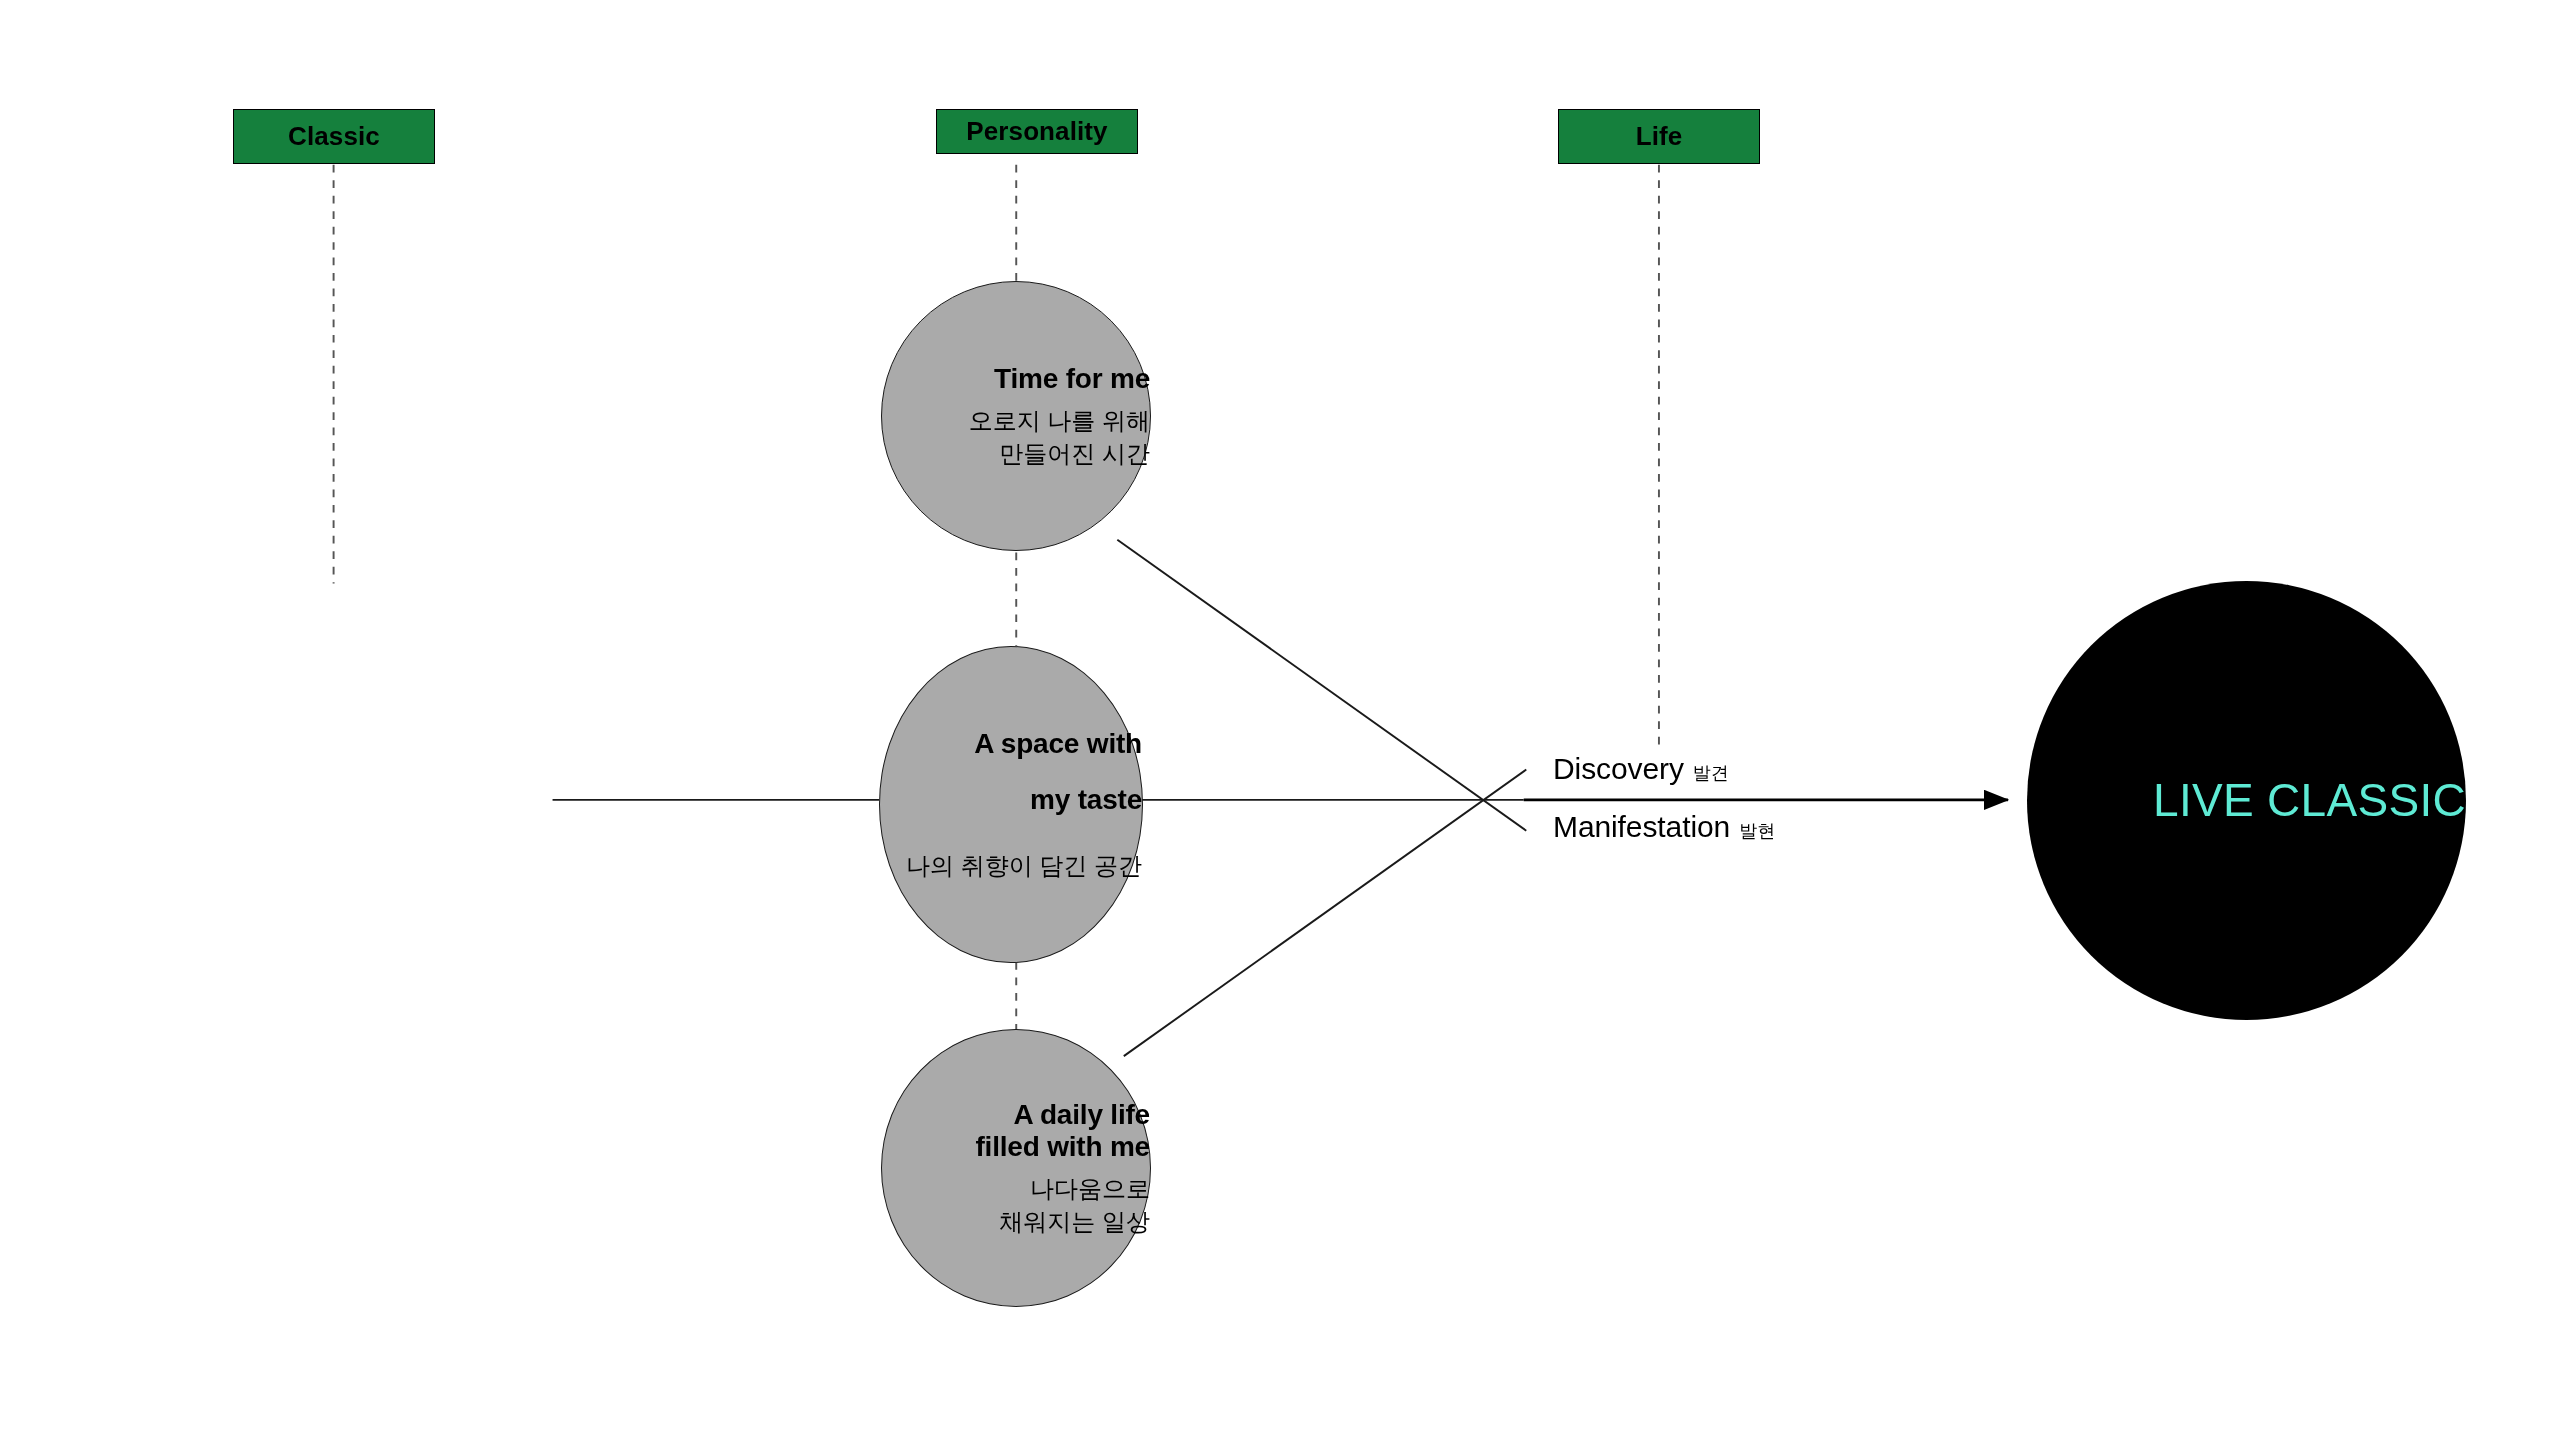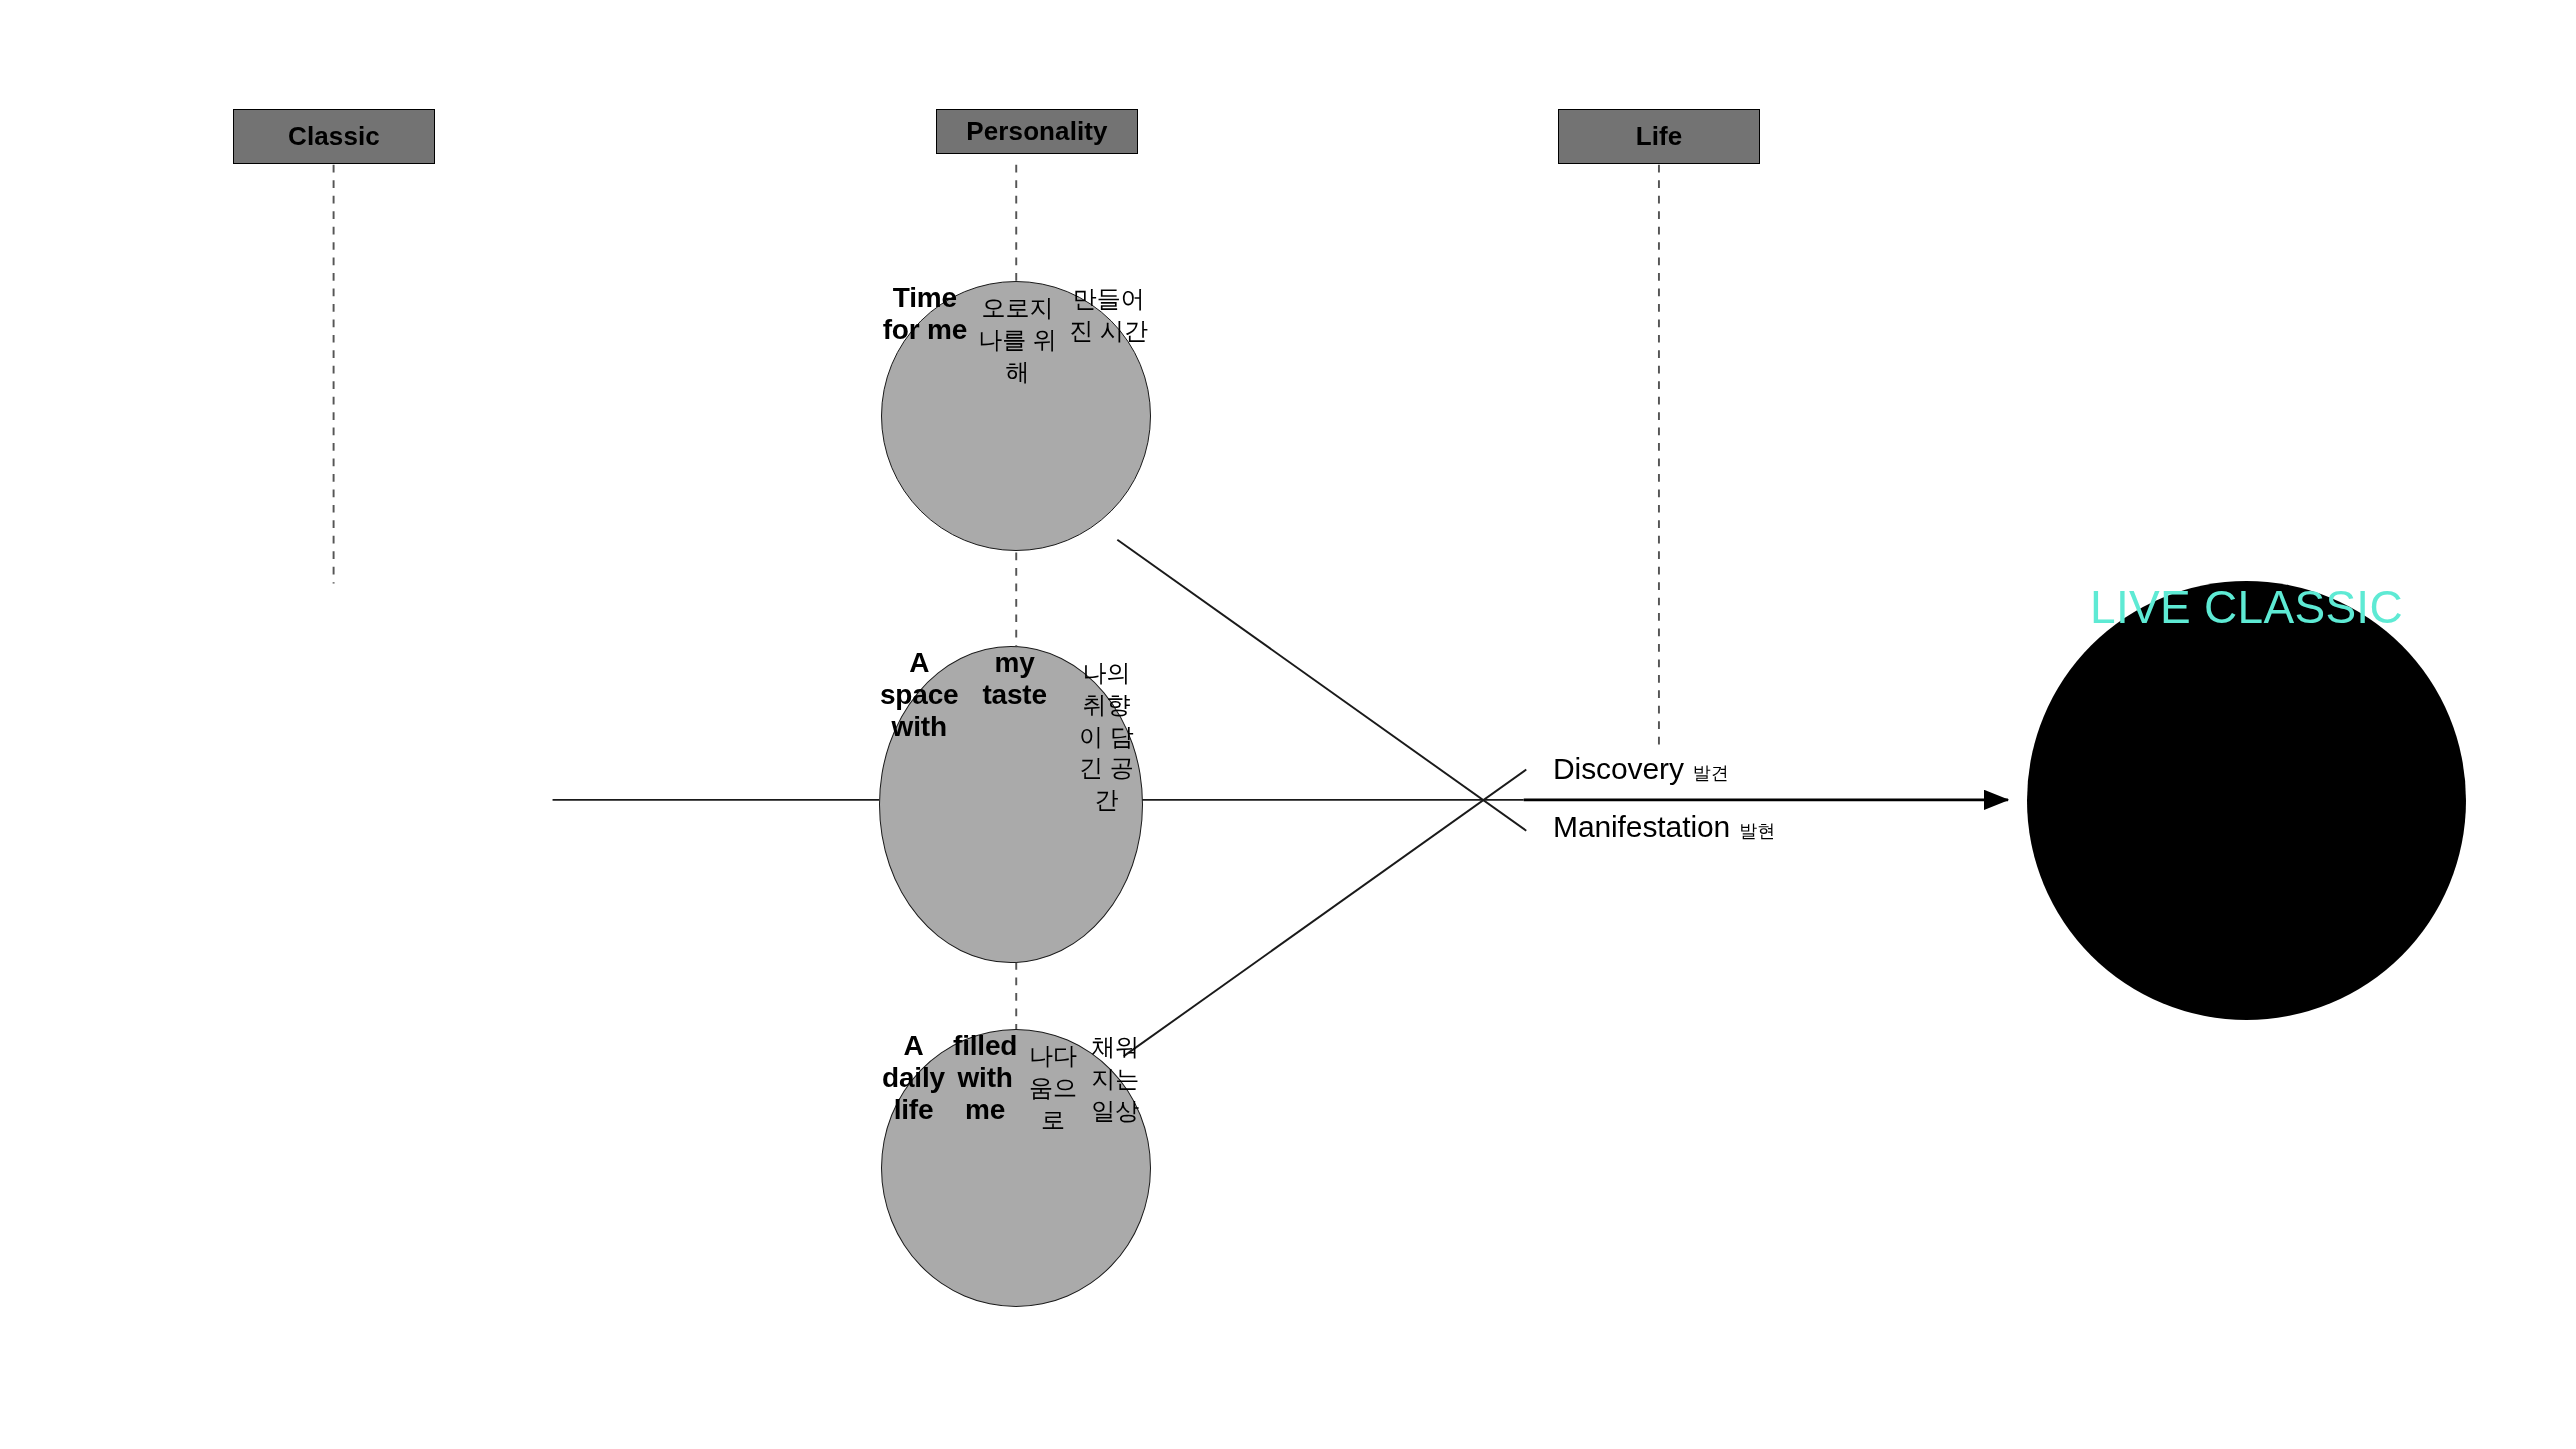--- a/index.html
+++ b/index.html
@@ -24,36 +24,37 @@
     width: 2576px;
     height: 1449px;
     pointer-events: none;
   }
 
   
   .cat-box {
     position: absolute;
     box-sizing: border-box;
     border: 1.9px solid #000;
-    background: #737373;
+    background: #15803d;
     display: flex;
     align-items: center;
     justify-content: center;
     font-weight: bold;
     font-size: 26px;
     letter-spacing: 0.1px;
   }
 
   
   .node {
     position: absolute;
     box-sizing: border-box;
     border-radius: 50%;
     display: flex;
-    align-items: flex-start;
+    flex-direction: column;
+    align-items: flex-end;
     justify-content: center;
     text-align: center;
   }
   .node.white {
     background: #ffffff;
     border: 1.9px solid #1a1a1a;
   }
   .node.gray {
     background: #aaaaaa;
     border: 1.9px solid #1a1a1a;

